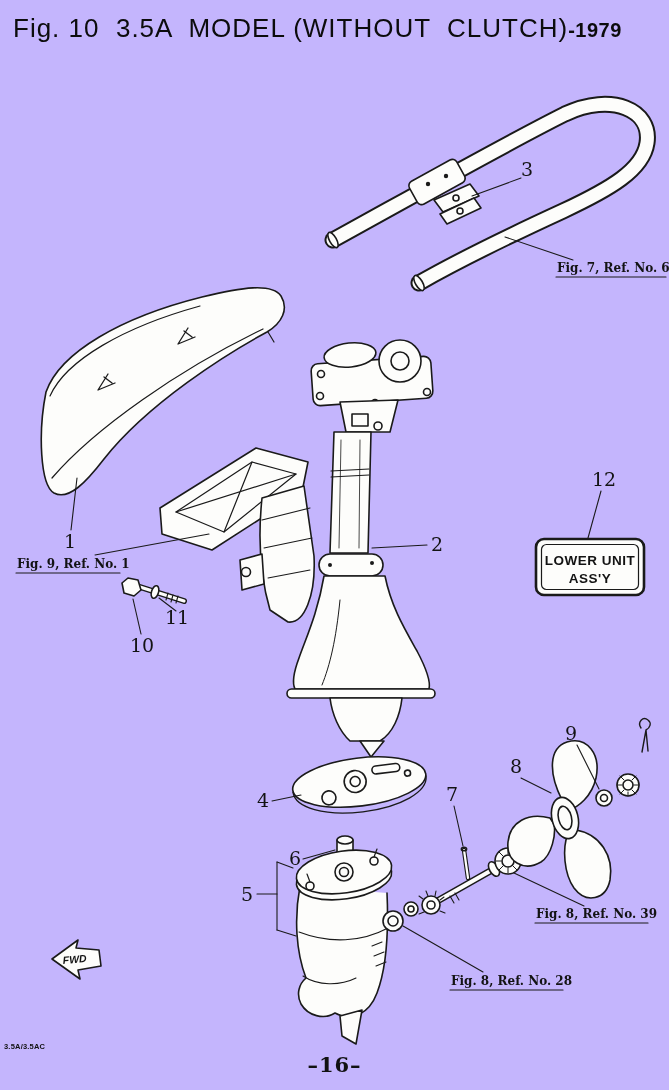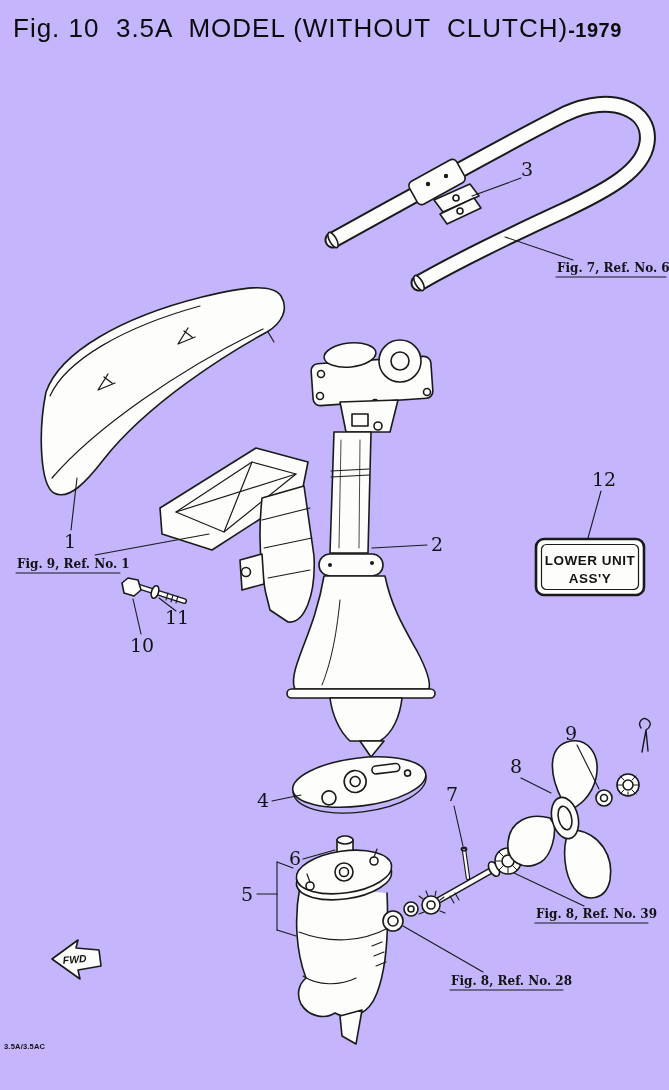--- a/index.html
+++ b/index.html
@@ -243,13 +243,14 @@
       <text class="ref" x="451" y="985">Fig. 8, Ref. No. 28</text>
 
       <text class="boxlabel" x="590" y="565" text-anchor="middle">LOWER UNIT</text>
       <text class="boxlabel" x="590" y="583" text-anchor="middle">ASS'Y</text>
 
       <text class="fwd" x="63" y="964" transform="rotate(-5 63 964)">FWD</text>
     </g>
   </svg>
 
   <div class="footer-code">3.5A/3.5AC</div>
+  <div class="page-number">–16–</div>
 </div>
 
 </body></html>

